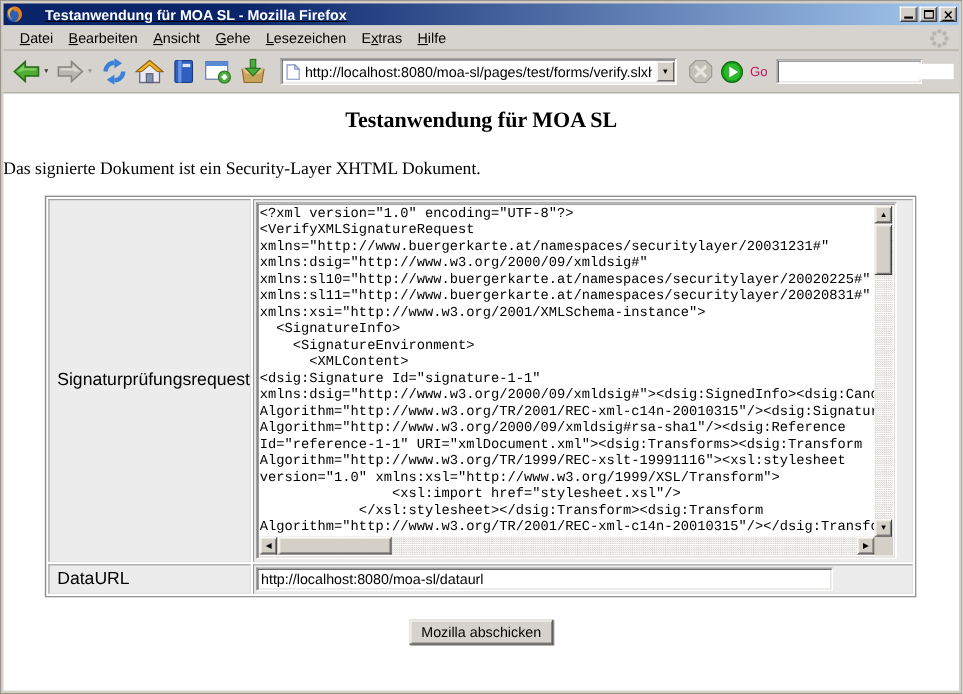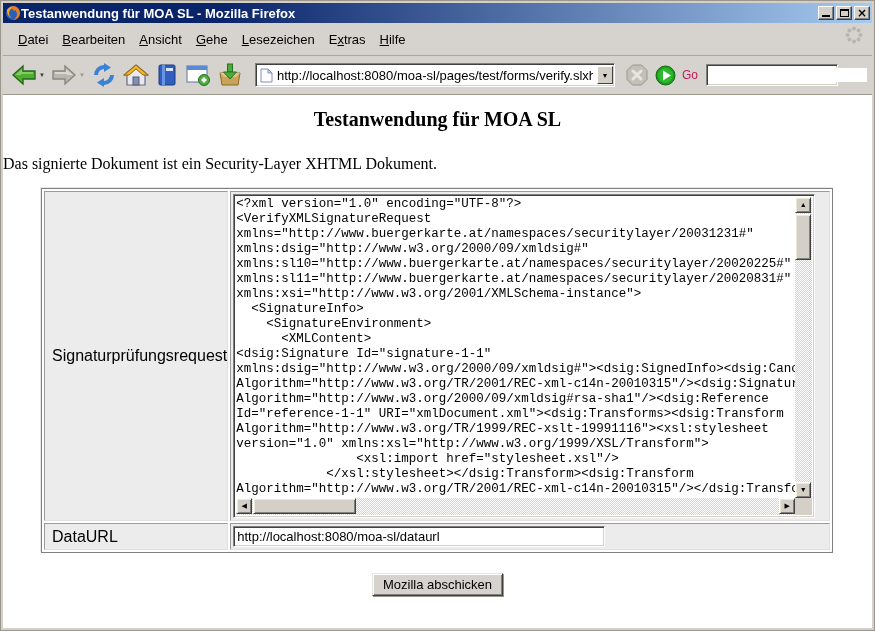--- a/index.html
+++ b/index.html
@@ -8,42 +8,42 @@
     position:relative; width:875px; height:631px;
     background:#d6d3ce;
     border:3px solid #d4d0c8;
     outline:1px solid #9a968e; outline-offset:-1px;
     overflow:hidden;
   }
   
   .titlebar {
     height:20px; display:flex; align-items:center;
     background:linear-gradient(to right,#0a246a 0%,#0a246a 25%,#a6caf0 100%);
-    padding:0 2px; gap:0;
+    padding:0 2px; gap:20px;text-decoration:underline;
   }
   .titlebar .app-icon { width:16px; height:16px; flex:0 0 16px; }
   .title-text {
     color:#fff; font-weight:bold; font-size:13px; letter-spacing:0;
     white-space:nowrap; overflow:hidden; flex:1 1 auto;
   }
   .win-controls { display:flex; gap:2px; }
   .win-btn {
     width:16px; height:14px; background:#d4d0c8;
     border:1px solid; border-color:#fff #404040 #404040 #fff;
     box-shadow:inset -1px -1px 0 #808080;
     display:flex; align-items:flex-end; justify-content:center;
     font-size:11px; line-height:10px; font-weight:bold; color:#000;
     cursor:default; position:relative;
   }
   .glyph-min { width:8px; height:2px; background:#000; margin:0 auto 2px; }
   .glyph-max { width:9px; height:8px; border:1px solid #000; border-top:2px solid #000; margin:0 auto 2px; }
   .glyph-close { font-size:12px; line-height:13px; font-family:"DejaVu Sans",sans-serif; align-self:center; }
   
   .menubar {
-    height:33px; background:#d6d3ce; display:flex; align-items:center;
+    height:23px; background:#d6d3ce; display:flex; align-items:center;
     padding:0 8px; gap:0; border-bottom:1px solid #aca899;
     position:relative;
   }
   .menu-item { font-size:13px; color:#000; padding:3px 7px; cursor:default; }
   .menu-item u { text-decoration:underline; }
   .throbber { position:absolute; right:8px; top:2px; width:20px; height:20px; }
   
   .toolbar {
     height:39px; background:#d6d3ce; display:flex; align-items:center;
     padding:0 6px; gap:2px; border-bottom:1px solid #9c988c;
@@ -129,21 +129,21 @@
     font-size:7px; color:#000; line-height:1;
   }
   .sb-thumb {
     position:absolute; background:#d4d0c8;
     border:1px solid; border-color:#fff #404040 #404040 #fff;
     box-shadow:inset 1px 1px 0 #ece9d8, inset -1px -1px 0 #808080;
   }
   .sb-corner { position:absolute; right:2px; bottom:2px; width:17px; height:17px; background:#d4d0c8; }
   
   .dataurl-input {
-    width:372px; height:21px;
+    width:524px; height:21px;
     border:1px solid; border-color:#808080 #fff #fff #808080;
     box-shadow:inset 1px 1px 0 #404040, inset -1px -1px 0 #d4d0c8;
     font-family:"Liberation Sans",sans-serif; font-size:13px; color:#000;
     padding:1px 3px; background:#fff; outline:none;
   }
   
   .submit-row { text-align:center; margin-top:20px; }
   .submit-btn {
     font-family:"Liberation Sans",sans-serif; font-size:13px; color:#000;
     background:#d6d3ce; padding:3px 10px;

